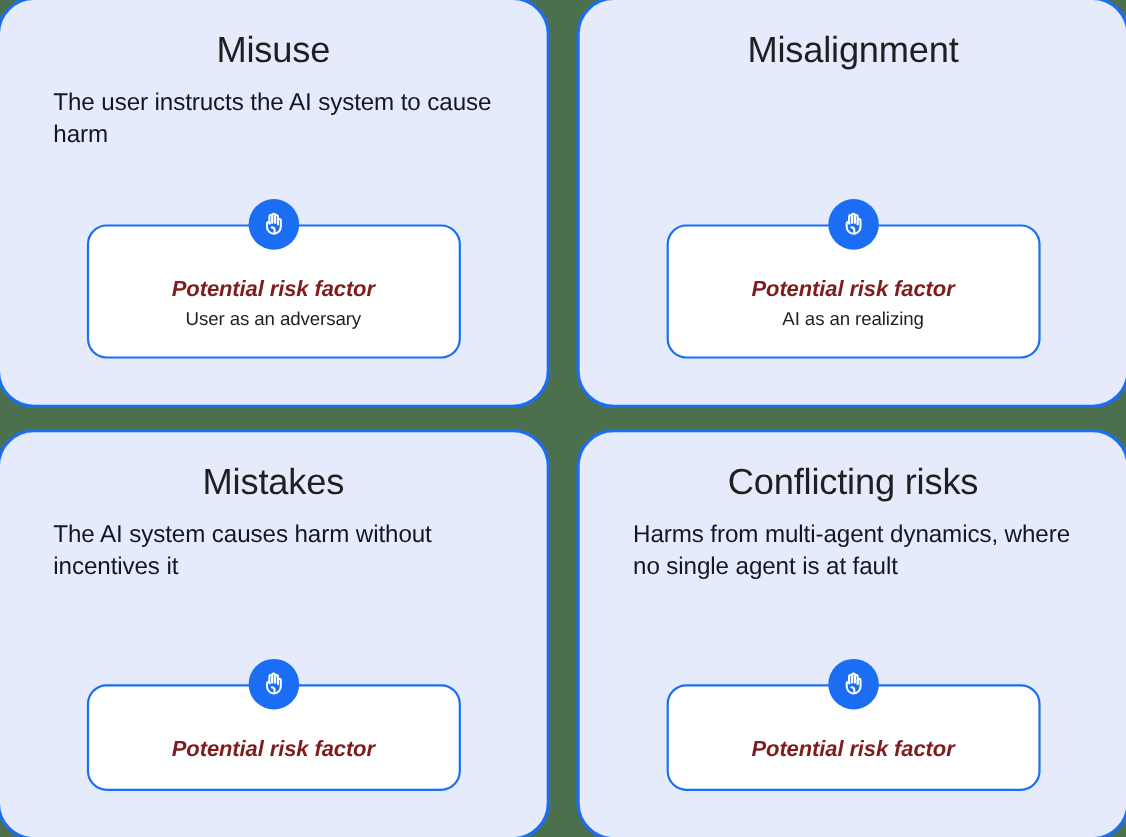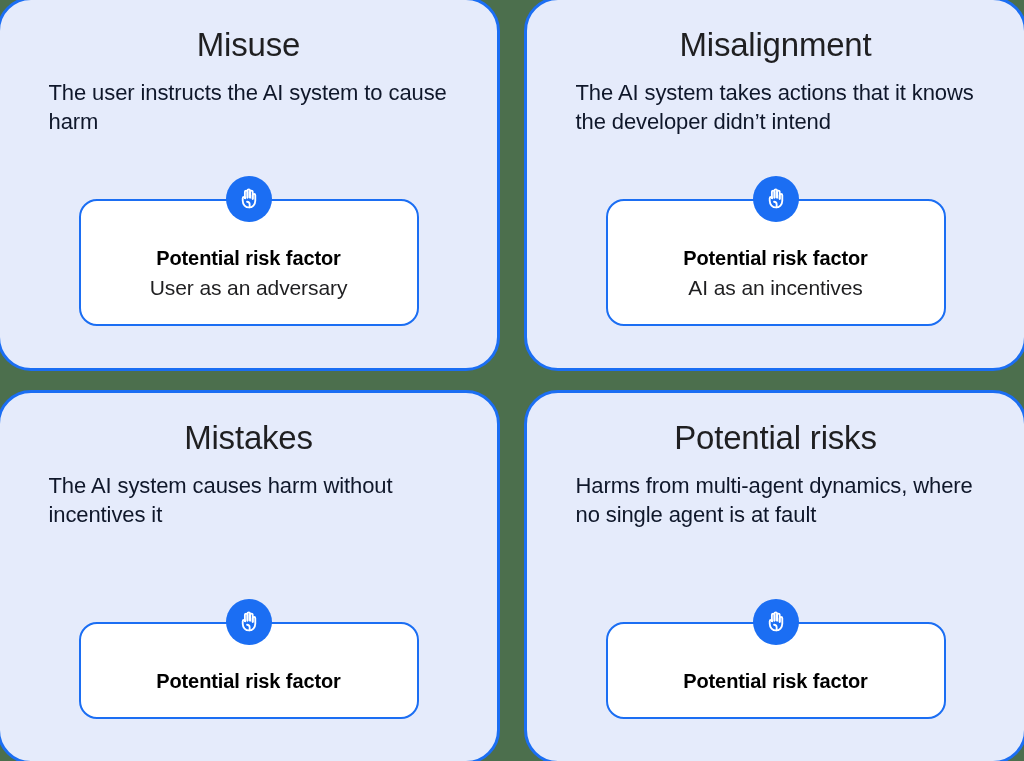--- a/index.html
+++ b/index.html
@@ -78,27 +78,28 @@
     border: 2px solid #1B6EF3;
     border-radius: 18px;
     box-sizing: border-box;
     padding: 44px 16px 22px 16px;
     text-align: center;
   }
 
   .risk-label {
     font-size: 20px;
     font-weight: 700;
-    color: #000000;
+    color: #7f1d1d;
     line-height: 1.35;
     letter-spacing: -0.1px;
+    font-style: italic;
   }
 
   .risk-value {
-    font-size: 21px;
+    font-size: 17px;
     font-weight: 400;
     color: #1F1F21;
     line-height: 1.35;
     margin-top: 2px;
     letter-spacing: -0.1px;
   }
 
   .risk-icon {
     position: absolute;
     top: -23px;
@@ -135,34 +136,33 @@
       </div>
       <div class="risk-box">
         <div class="risk-label">Potential risk factor</div>
         <div class="risk-value">User as an adversary</div>
       </div>
     </div>
   </div>
 
   <div class="card tr">
     <div class="card-title">Misalignment</div>
-    <div class="card-desc">The AI system takes actions that it knows the developer didn’t intend</div>
-    <div class="risk-wrap">
-      <div class="risk-icon">
-        <svg width="26" height="26" viewBox="0 0 24 24" fill="none" stroke="#FFFFFF" stroke-width="1.7" stroke-linecap="round" stroke-linejoin="round">
-          <path d="M8.2 11.2V5.4a1.2 1.2 0 0 1 2.4 0v5.2"></path>
-          <path d="M10.6 10.6V4.3a1.2 1.2 0 0 1 2.4 0v6.3"></path>
-          <path d="M13 10.6V5.4a1.2 1.2 0 0 1 2.4 0v6.4"></path>
-          <path d="M15.4 11.8V8.6a1.2 1.2 0 0 1 2.4 0v5.1c0 3.4-2.6 6.1-5.8 6.1s-5.8-2.7-5.8-6.1v-2.4a1.2 1.2 0 0 1 2.4 0"></path>
-          <path d="M12.6 19.6v-2.7a2.4 2.4 0 0 0-2.4-2.4"></path>
-        </svg>
-      </div>
-      <div class="risk-box">
-        <div class="risk-label">Potential risk factor</div>
-        <div class="risk-value">AI as an incentives</div>
+    <div class="risk-wrap">
+      <div class="risk-icon">
+        <svg width="26" height="26" viewBox="0 0 24 24" fill="none" stroke="#FFFFFF" stroke-width="1.7" stroke-linecap="round" stroke-linejoin="round">
+          <path d="M8.2 11.2V5.4a1.2 1.2 0 0 1 2.4 0v5.2"></path>
+          <path d="M10.6 10.6V4.3a1.2 1.2 0 0 1 2.4 0v6.3"></path>
+          <path d="M13 10.6V5.4a1.2 1.2 0 0 1 2.4 0v6.4"></path>
+          <path d="M15.4 11.8V8.6a1.2 1.2 0 0 1 2.4 0v5.1c0 3.4-2.6 6.1-5.8 6.1s-5.8-2.7-5.8-6.1v-2.4a1.2 1.2 0 0 1 2.4 0"></path>
+          <path d="M12.6 19.6v-2.7a2.4 2.4 0 0 0-2.4-2.4"></path>
+        </svg>
+      </div>
+      <div class="risk-box">
+        <div class="risk-label">Potential risk factor</div>
+        <div class="risk-value">AI as an realizing</div>
       </div>
     </div>
   </div>
 
   <div class="card bl">
     <div class="card-title">Mistakes</div>
     <div class="card-desc">The AI system causes harm without incentives it</div>
     <div class="risk-wrap">
       <div class="risk-icon">
         <svg width="26" height="26" viewBox="0 0 24 24" fill="none" stroke="#FFFFFF" stroke-width="1.7" stroke-linecap="round" stroke-linejoin="round">
@@ -173,21 +173,21 @@
           <path d="M12.6 19.6v-2.7a2.4 2.4 0 0 0-2.4-2.4"></path>
         </svg>
       </div>
       <div class="risk-box">
         <div class="risk-label">Potential risk factor</div>
       </div>
     </div>
   </div>
 
   <div class="card br">
-    <div class="card-title">Potential risks</div>
+    <div class="card-title">Conflicting risks</div>
     <div class="card-desc">Harms from multi-agent dynamics, where no single agent is at fault</div>
     <div class="risk-wrap">
       <div class="risk-icon">
         <svg width="26" height="26" viewBox="0 0 24 24" fill="none" stroke="#FFFFFF" stroke-width="1.7" stroke-linecap="round" stroke-linejoin="round">
           <path d="M8.2 11.2V5.4a1.2 1.2 0 0 1 2.4 0v5.2"></path>
           <path d="M10.6 10.6V4.3a1.2 1.2 0 0 1 2.4 0v6.3"></path>
           <path d="M13 10.6V5.4a1.2 1.2 0 0 1 2.4 0v6.4"></path>
           <path d="M15.4 11.8V8.6a1.2 1.2 0 0 1 2.4 0v5.1c0 3.4-2.6 6.1-5.8 6.1s-5.8-2.7-5.8-6.1v-2.4a1.2 1.2 0 0 1 2.4 0"></path>
           <path d="M12.6 19.6v-2.7a2.4 2.4 0 0 0-2.4-2.4"></path>
         </svg>

